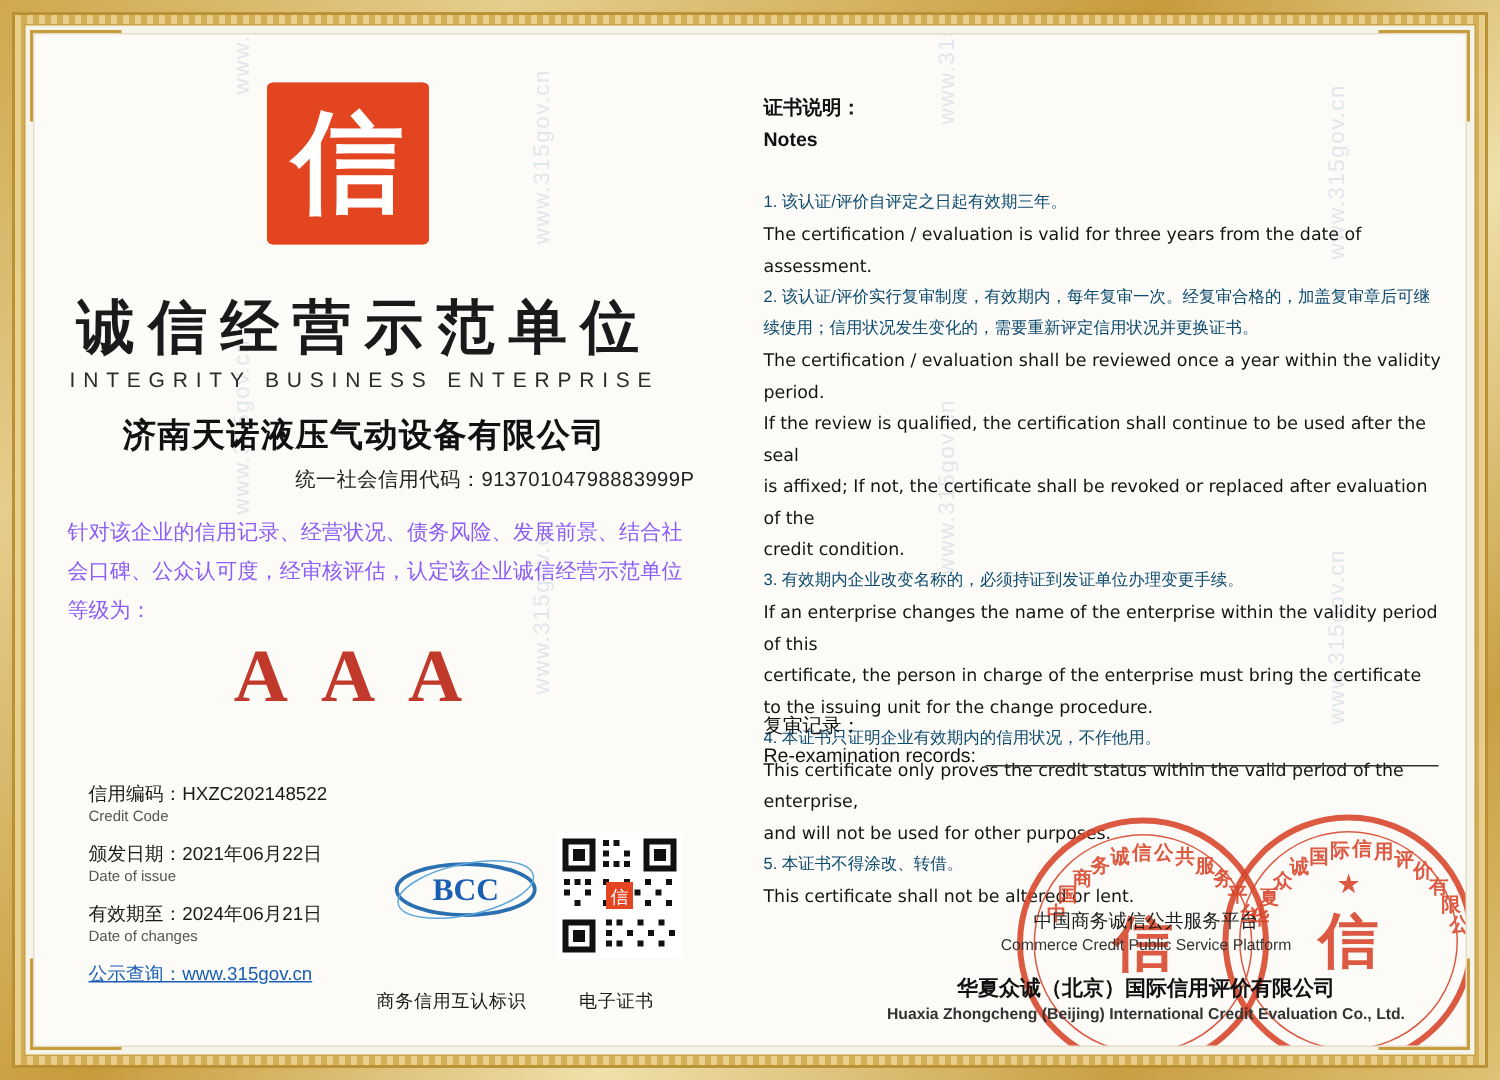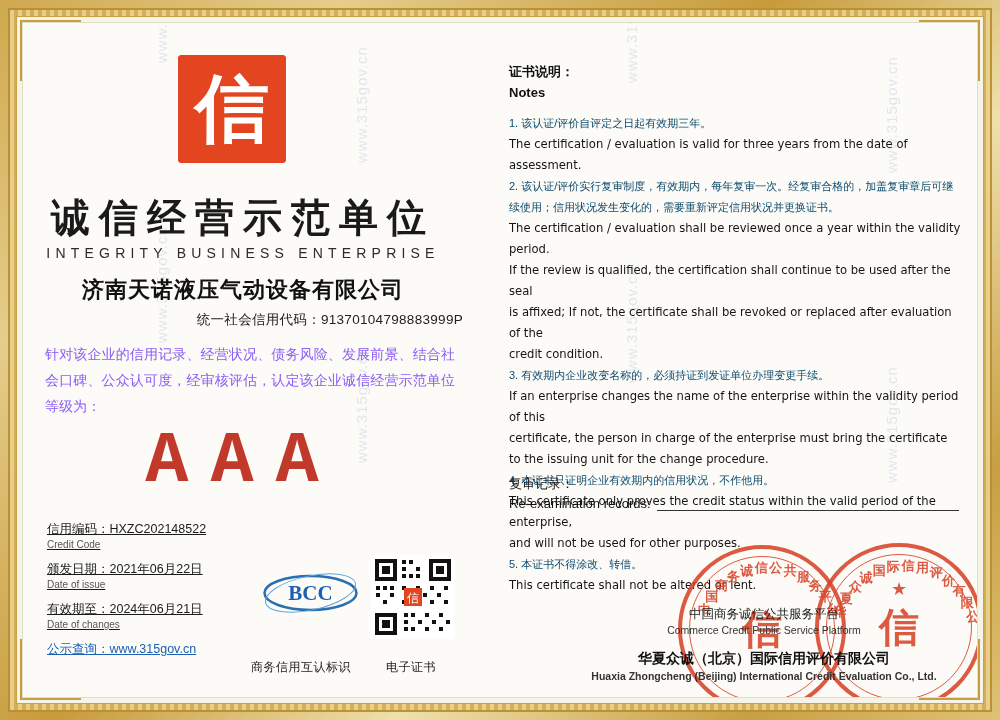--- a/index.html
+++ b/index.html
@@ -117,29 +117,29 @@
   .body-text{
     position:absolute;left:22px;top:318px;width:410px;
     font-size:14px;
     line-height:26px;
     color:#8b5cf6;
     text-align:justify;
   }
   .grade{
     position:absolute;left:0;top:398px;width:440px;
     text-align:center;
-    font-family:Liberation Mono, monospace;
+    font-family:Liberation Serif, serif;
     font-weight:bold;
-    font-size:72px;
+    font-size:50px;
     letter-spacing:22px;
     color:#c0392b;
   }
   .meta{
-    position:absolute;left:24px;top:498px;width:220px;
-    font-size:12.5px;color:#1a1a1a;text-decoration:underline;
+    position:absolute;left:36px;top:498px;width:220px;
+    font-size:12.5px;color:#1a1a1a;
   }
   .meta .row{margin-bottom:11px;}
   .meta .cn{font-size:12.5px;}
   .meta .en{font-size:10px;color:#555;margin-top:1px;}
 
   .bcc{
     position:absolute;left:240px;top:548px;
     width:95px;height:44px;
   }
   .bcc-label{
@@ -150,21 +150,21 @@
     position:absolute;left:348px;top:532px;width:84px;height:84px;
     background:#fff;
   }
   .qr-label{
     position:absolute;left:363px;top:636px;
     font-size:12px;color:#1a1a1a;letter-spacing:.5px;
   }
 
   
   .notes-title-cn{font-size:13px;color:#111;margin-bottom:4px;font-weight:bold;}
-  .notes-title-en{font-size:13px;color:#111;margin-bottom:13px;font-weight:bold;}
+  .notes-title-en{font-size:13px;color:#111;margin-bottom:25px;font-weight:bold;}
   .notes{
     position:absolute;left:8px;top:40px;width:455px;
   }
   .n-cn{font-size:11px;line-height:21px;color:#0c4a6e;}
   .n-en{font-size:11.6px;line-height:21px;color:#141414;font-family:"DejaVu Sans", sans-serif;}
   .re-exam{
     position:absolute;left:8px;top:452px;width:450px;
   }
   .re-exam .lbl{font-size:13px;color:#111;margin-bottom:3px;}
   .re-exam .lbl2{font-size:13px;color:#111;display:flex;align-items:flex-end;gap:6px;}

